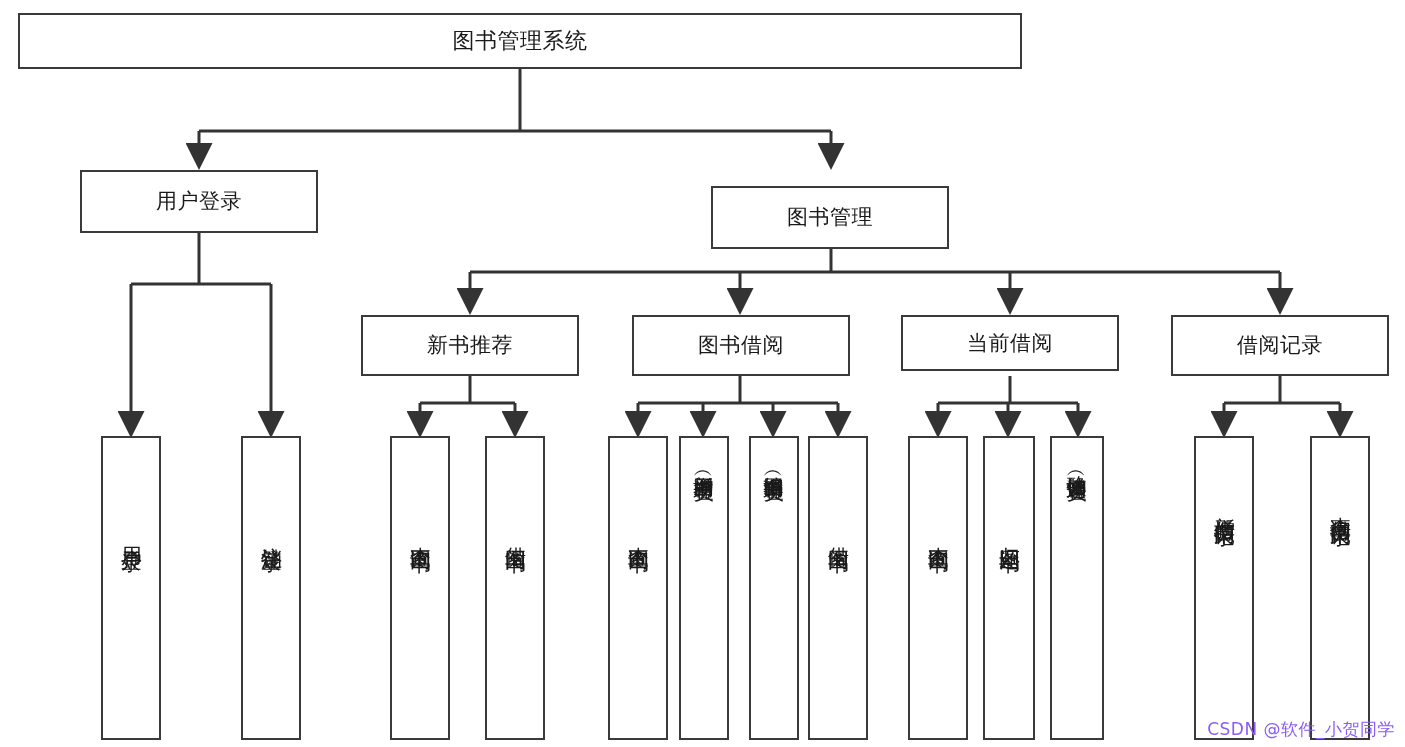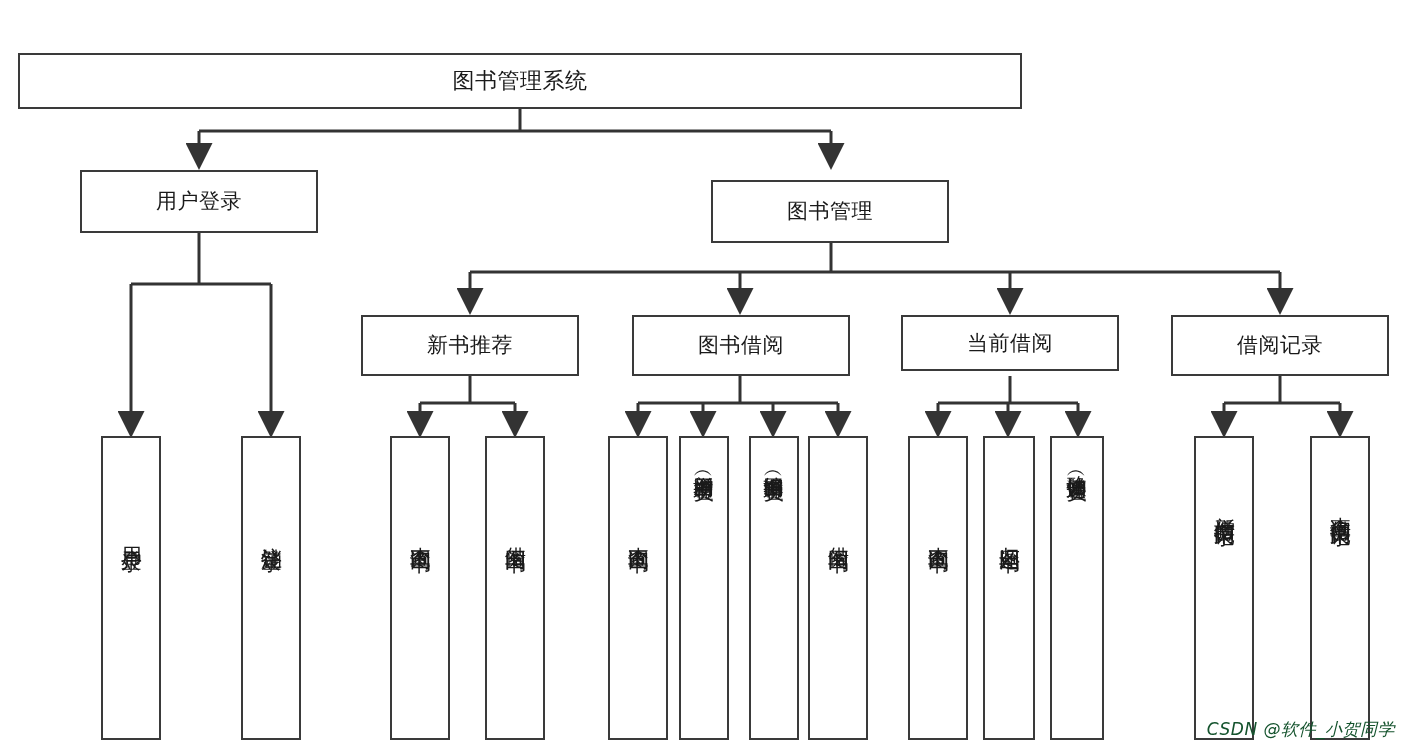--- a/index.html
+++ b/index.html
@@ -75,25 +75,24 @@
   }
   .node.vert.admin .label {
     font-size: 20px;
     letter-spacing: 1px;
   }
   #watermark {
     position: absolute;
     right: 10px;
     bottom: 6px;
     font-size: 17px;
-    color: #14532d;
+    color: #8b5cf6;
     white-space: nowrap;
     font-family: "DejaVu Sans", "Liberation Sans", sans-serif;
     letter-spacing: 0.5px;
-    font-style: italic;
   }
 </style>
 </head>
 <body>
 
 <div id="canvas">
 
   <svg id="wires" viewBox="0 0 1405 747" width="1405" height="747" xmlns="http://www.w3.org/2000/svg">
     <defs>
       <marker id="arrow" markerWidth="9" markerHeight="9" refX="1" refY="4.5" orient="auto" markerUnits="strokeWidth">
@@ -137,29 +136,29 @@
       <path d="M1008,403 L1008,414" marker-end="url(#arrow)"></path>
       <path d="M1078,403 L1078,414" marker-end="url(#arrow)"></path>
 
       <path d="M1280,376 L1280,403"></path>
       <path d="M1224,403 L1340,403"></path>
       <path d="M1224,403 L1224,414" marker-end="url(#arrow)"></path>
       <path d="M1340,403 L1340,414" marker-end="url(#arrow)"></path>
     </g>
   </svg>
 
-  <div class="node horiz root" style="left:18px; top:13px; width:1004px; height:56px;margin-top:40px;">
+  <div class="node horiz root" style="left:18px; top:13px; width:1004px; height:56px;">
     <span class="label">图书管理系统</span>
   </div>
 
   <div class="node horiz" style="left:80px; top:170px; width:238px; height:63px;">
     <span class="label">用户登录</span>
   </div>
 
-  <div class="node horiz" style="left:711px; top:180px; width:238px; height:63px;">
+  <div class="node horiz" style="left:711px; top:186px; width:238px; height:63px;">
     <span class="label">图书管理</span>
   </div>
 
   <div class="node horiz" style="left:632px; top:315px; width:218px; height:61px;">
     <span class="label">图书借阅</span>
   </div>
 
   <div class="node horiz" style="left:361px; top:315px; width:218px; height:61px;">
     <span class="label">新书推荐</span>
   </div>

